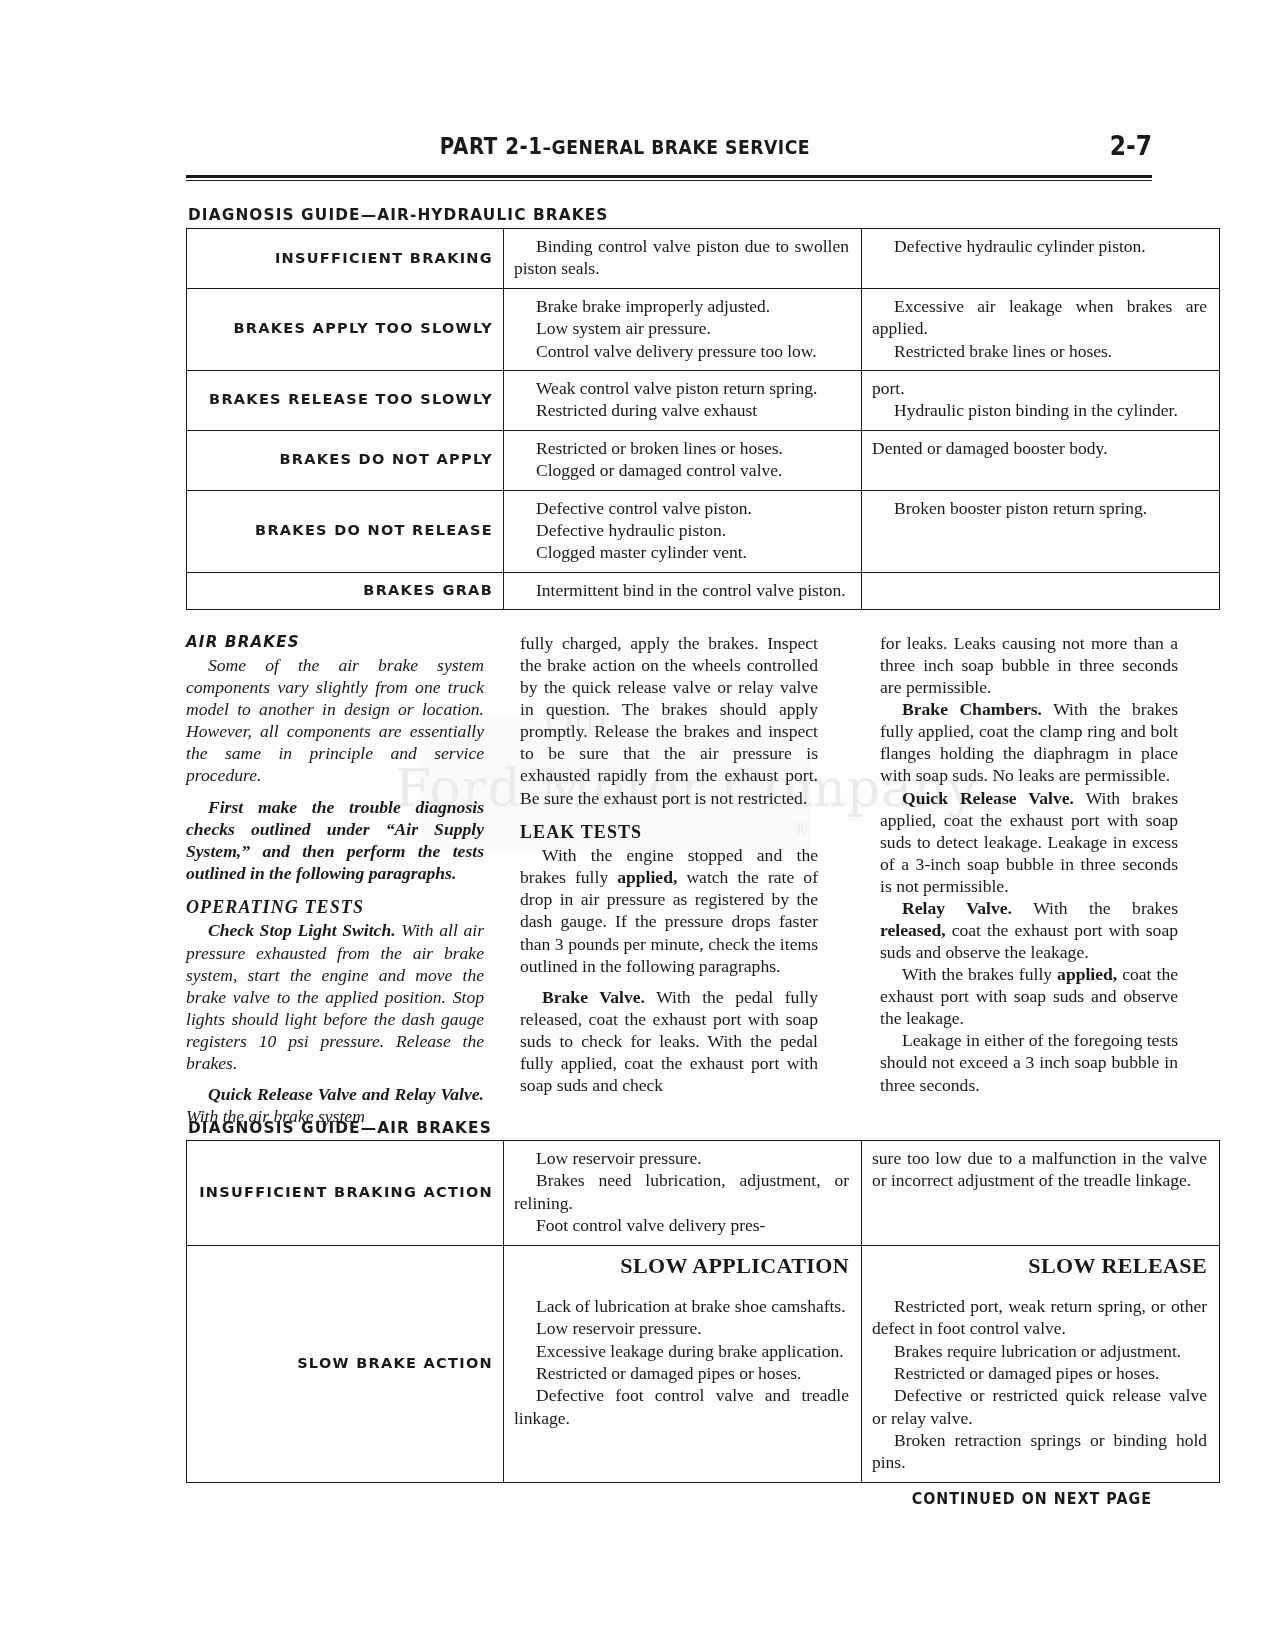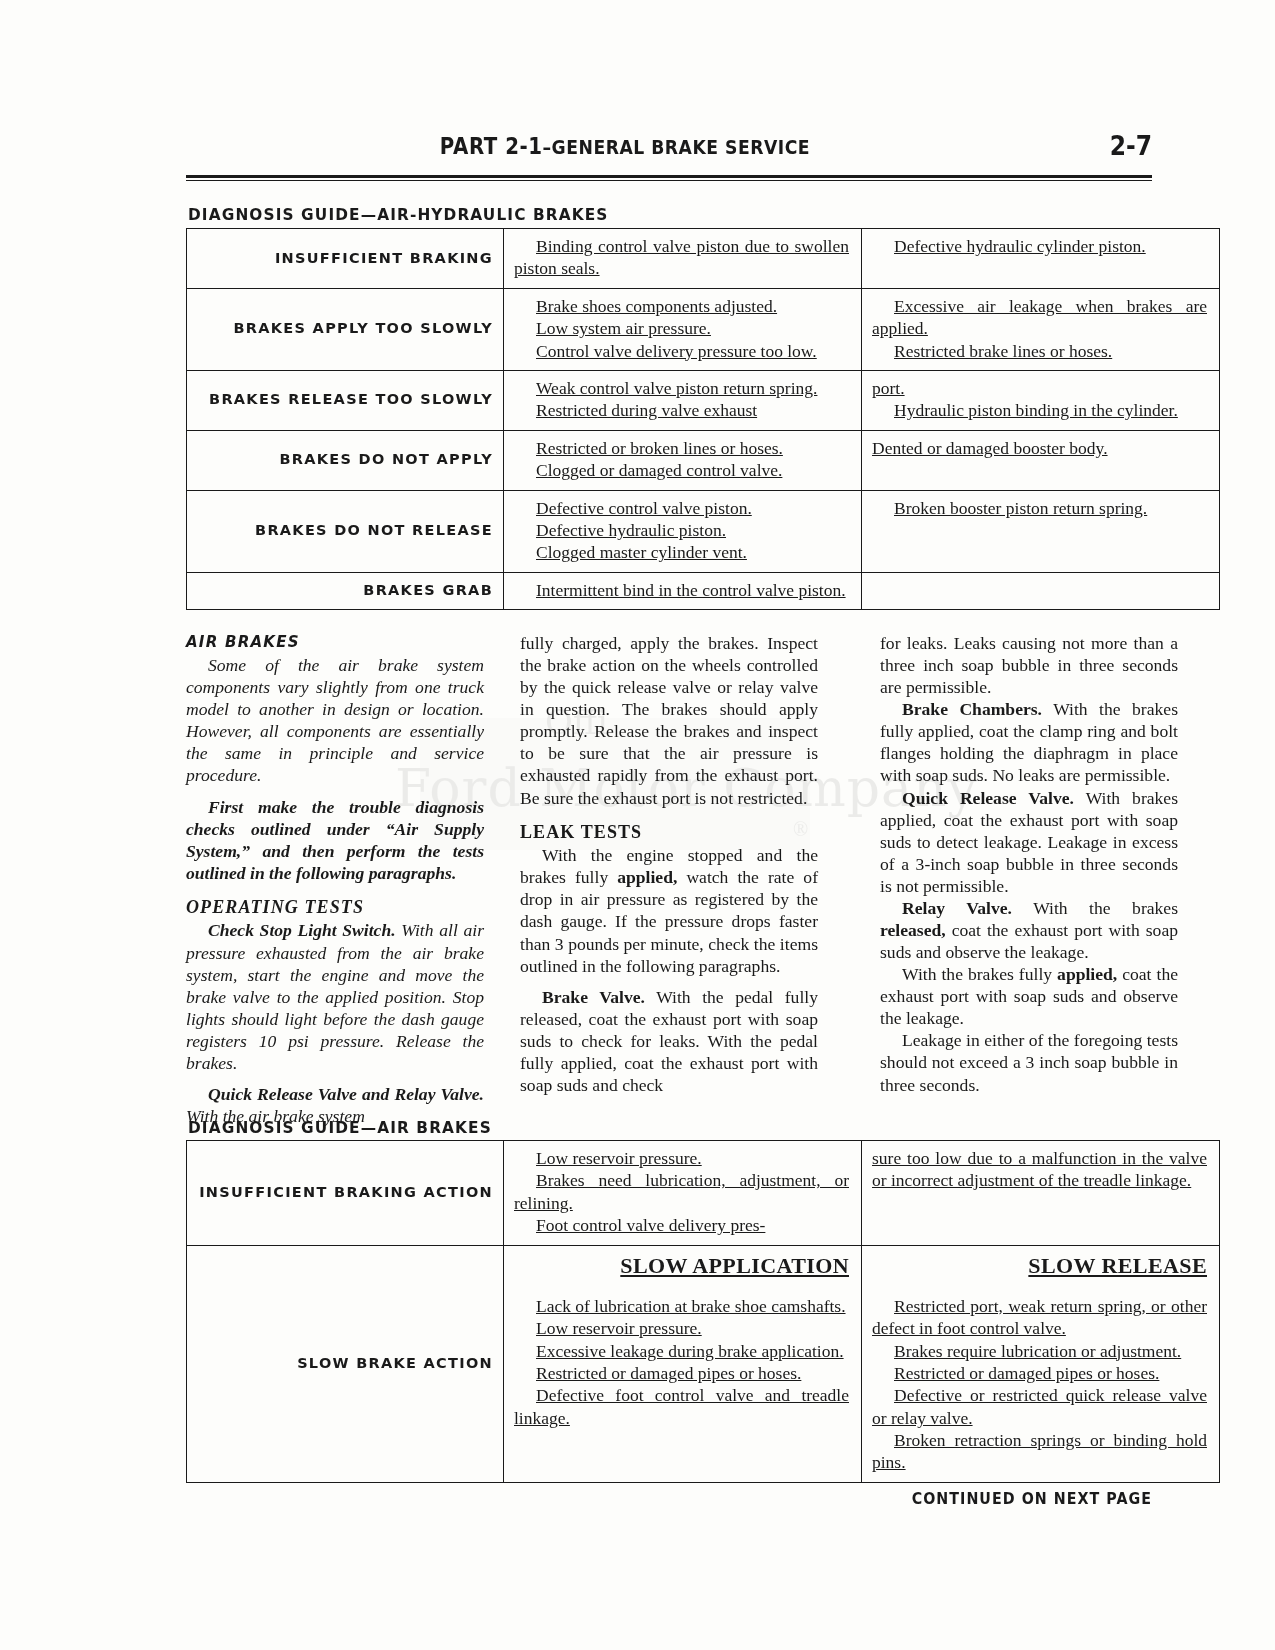--- a/index.html
+++ b/index.html
@@ -152,21 +152,20 @@
   }
   table.diag td.cause {
     width: 335px;
     font-size: 17.5px;
     line-height: 1.28;
     padding: 6px 12px 8px 10px;
   }
   table.diag td.cause p,
   table.diag td.sym .symline {
     margin: 0;
-    text-decoration: underline;
   }
   table.diag td.cause p {
     text-align: justify;
     text-indent: 22px;
     margin: 0;
   }
   table.diag td.cause p.nohang { text-indent: 0; }
   table.diag td.cause .subhead {
     font-family: "Liberation Serif", serif;
     font-weight: bold;
@@ -268,21 +267,21 @@
           <td class="cause">
             <p>Binding control valve piston due to swollen piston seals.</p>
           </td>
           <td class="cause">
             <p>Defective hydraulic cylinder piston.</p>
           </td>
         </tr>
         <tr>
           <td class="sym">BRAKES APPLY TOO SLOWLY</td>
           <td class="cause">
-            <p>Brake shoes components adjusted.</p>
+            <p>Brake brake improperly adjusted.</p>
             <p>Low system air pressure.</p>
             <p>Control valve delivery pressure too low.</p>
           </td>
           <td class="cause">
             <p>Excessive air leakage when brakes are applied.</p>
             <p>Restricted brake lines or hoses.</p>
           </td>
         </tr>
         <tr>
           <td class="sym">BRAKES RELEASE TOO SLOWLY</td>

